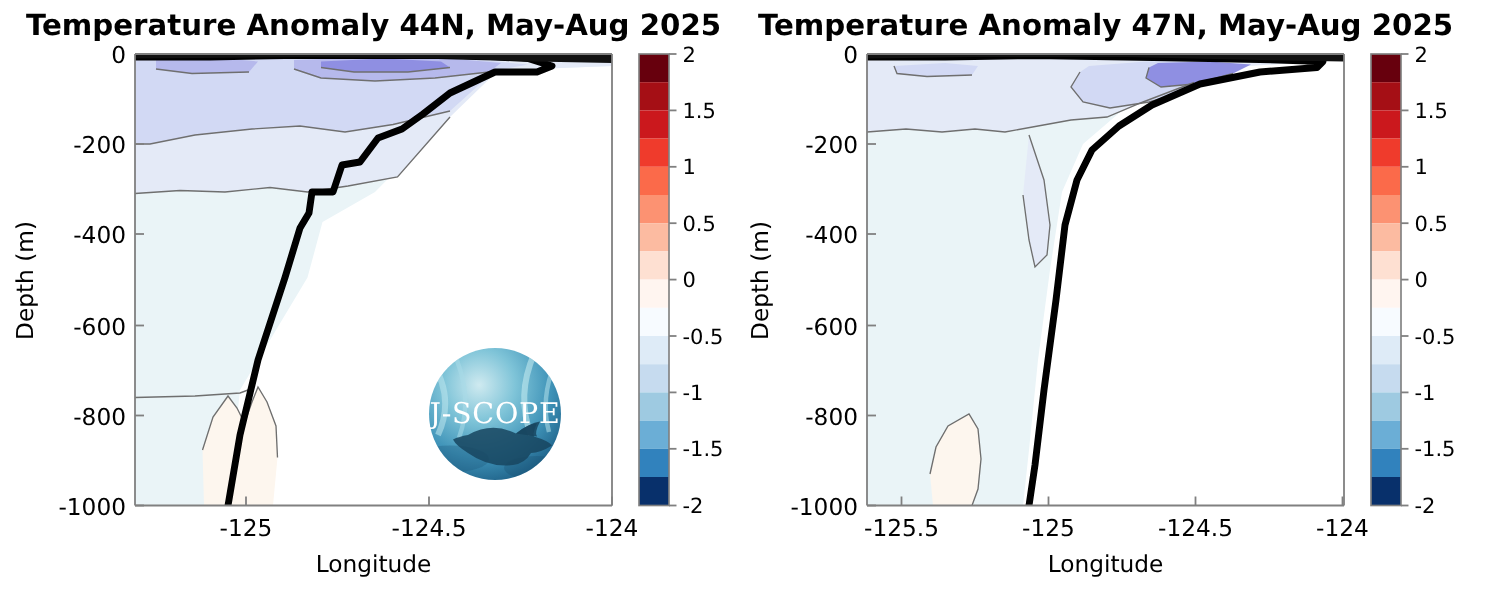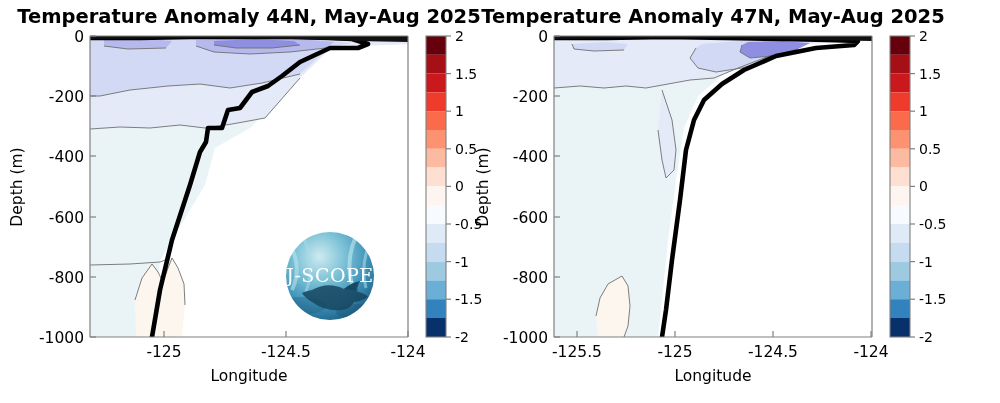--- a/index.html
+++ b/index.html
@@ -4,21 +4,21 @@
 <style>
   html,body{margin:0;padding:0;}
   body{
     width:1000px;height:403px;background:#ffffff;
     font-family:"DejaVu Sans", sans-serif;
     overflow:hidden;
   }
   .figure{position:relative;width:1000px;height:403px;}
   .panel{position:absolute;top:0;height:403px;}
   .panel-left{left:0;width:500px;}
-  .panel-right{left:476px;width:500px;}
+  .panel-right{left:500px;width:500px;}
   svg{display:block;}
   .ttl{
     font-size:19.5px;font-weight:bold;fill:#000;
     font-family:"DejaVu Sans", sans-serif;
   }
   .tick-lbl{font-size:15.5px;fill:#000;font-family:"DejaVu Sans", sans-serif;}
   .axis-lbl{font-size:15.5px;fill:#000;font-family:"DejaVu Sans", sans-serif;}
   .cb-lbl{font-size:14px;fill:#000;font-family:"DejaVu Sans", sans-serif;}
   .spine{stroke:#808080;stroke-width:1.2;fill:none;}
   .tickmark{stroke:#808080;stroke-width:1.2;}

